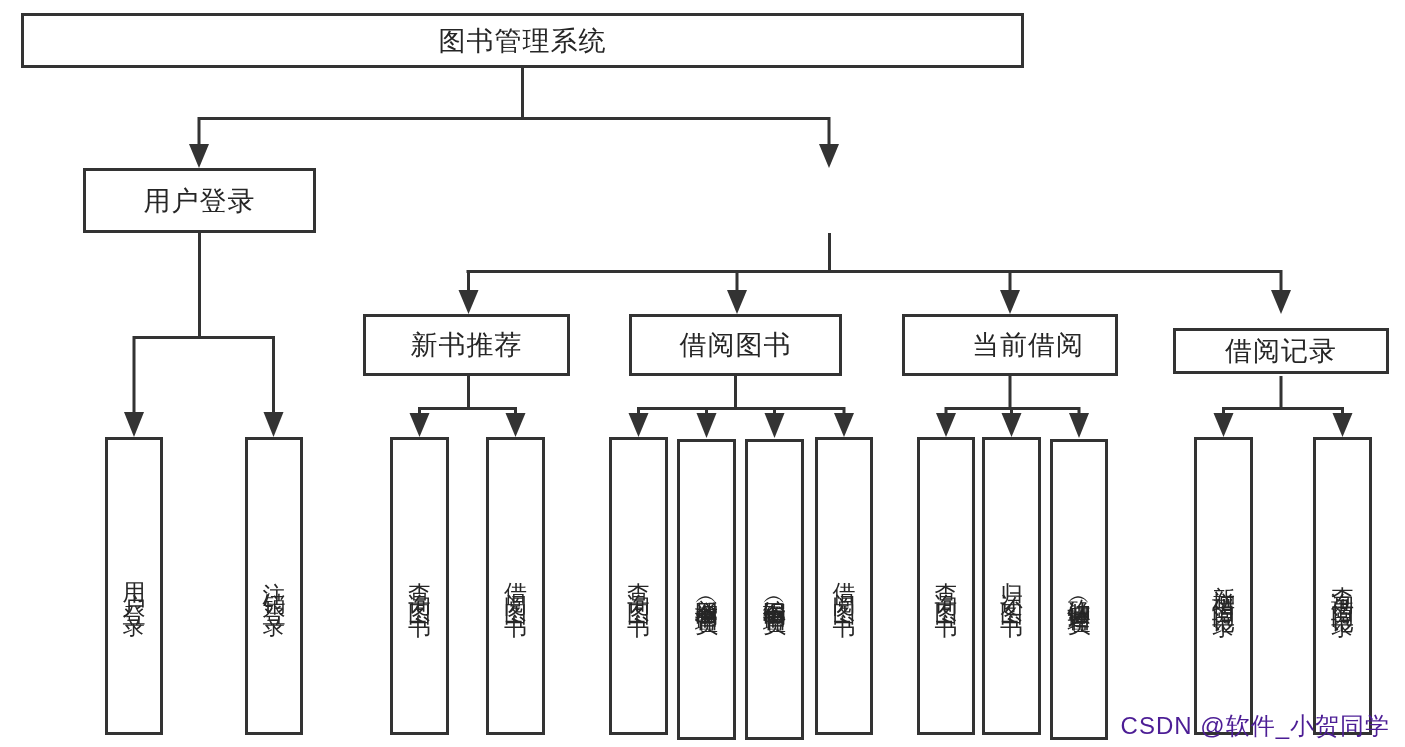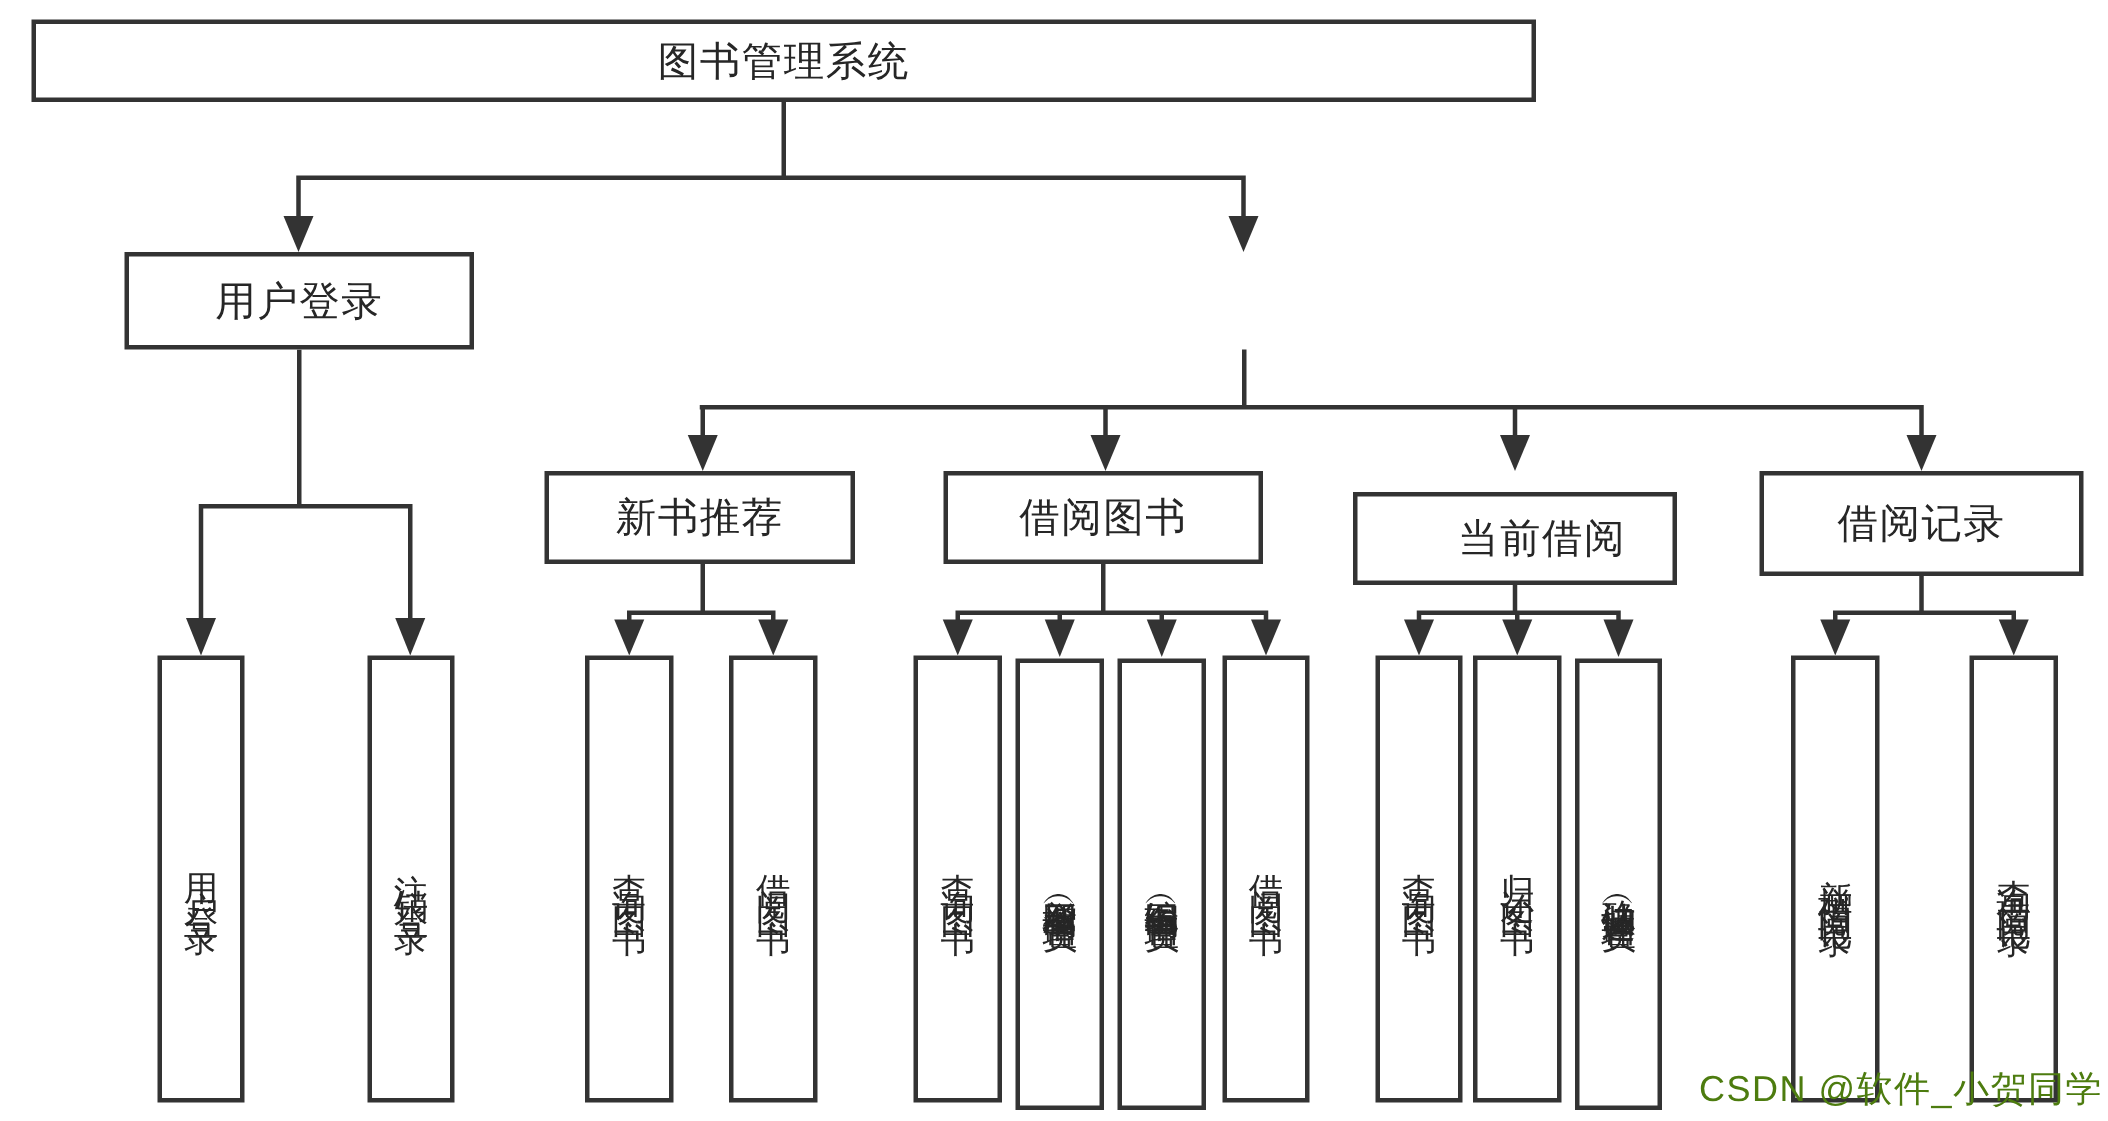--- a/index.html
+++ b/index.html
@@ -35,23 +35,23 @@
     writing-mode: vertical-rl;
     text-orientation: mixed;
     font-size: 23px;
     line-height: 1;
   }
   .ls4 { letter-spacing: 11px; }
   .ls6 { letter-spacing: 6px; }
   .ls9 { letter-spacing: 2px; }
   .watermark {
     position: absolute;
-    right: 3px; bottom: 5px;
+    right: 15px; bottom: 5px;
     font-size: 24px;
-    color: #4d7c0f;
+    color: #4c1d95;
     letter-spacing: 1px;
     z-index: 5;
     white-space: nowrap;
   }
 </style>
 </head>
 <body>
 
 <div id="canvas">
 
@@ -101,22 +101,22 @@
       <path d="M1332.5 413 H1352.5 L1342.5 437 Z"></path>
     </g>
   </svg>
 
   <div class="box h-box" style="left:21px; top:13px; width:1003px; height:55px;">图书管理系统</div>
 
   <div class="box h-box" style="left:83px; top:168px; width:233px; height:65px;">用户登录</div>
 
   <div class="box h-box" style="left:363px; top:314px; width:207px; height:62px;">新书推荐</div>
   <div class="box h-box" style="left:629px; top:314px; width:213px; height:62px;">借阅图书</div>
-  <div class="box h-box" style="left:902px; top:328px; width:216px; height:62px;padding-left:36px;">当前借阅</div>
-  <div class="box h-box" style="left:1173px; top:314px; width:216px; height:70px;">借阅记录</div>
+  <div class="box h-box" style="left:902px; top:314px; width:216px; height:62px;padding-left:36px;">当前借阅</div>
+  <div class="box h-box" style="left:1173px; top:328px; width:216px; height:46px;">借阅记录</div>
 
   <div class="box v-box ls4" style="left:105px; top:437px; width:58px; height:298px;">用户登录</div>
   <div class="box v-box ls4" style="left:245px; top:437px; width:58px; height:298px;">注销登录</div>
 
   <div class="box v-box ls4" style="left:390px; top:437px; width:59px; height:298px;">查询图书</div>
   <div class="box v-box ls4" style="left:486px; top:437px; width:59px; height:298px;">借阅图书</div>
 
   <div class="box v-box ls4" style="left:609px; top:437px; width:59px; height:298px;">查询图书</div>
   <div class="box v-box ls9" style="left:677px; top:439px; width:59px; height:301px;">新增图书（管理员）</div>
   <div class="box v-box ls9" style="left:745px; top:439px; width:59px; height:301px;">编辑图书（管理员）</div>

